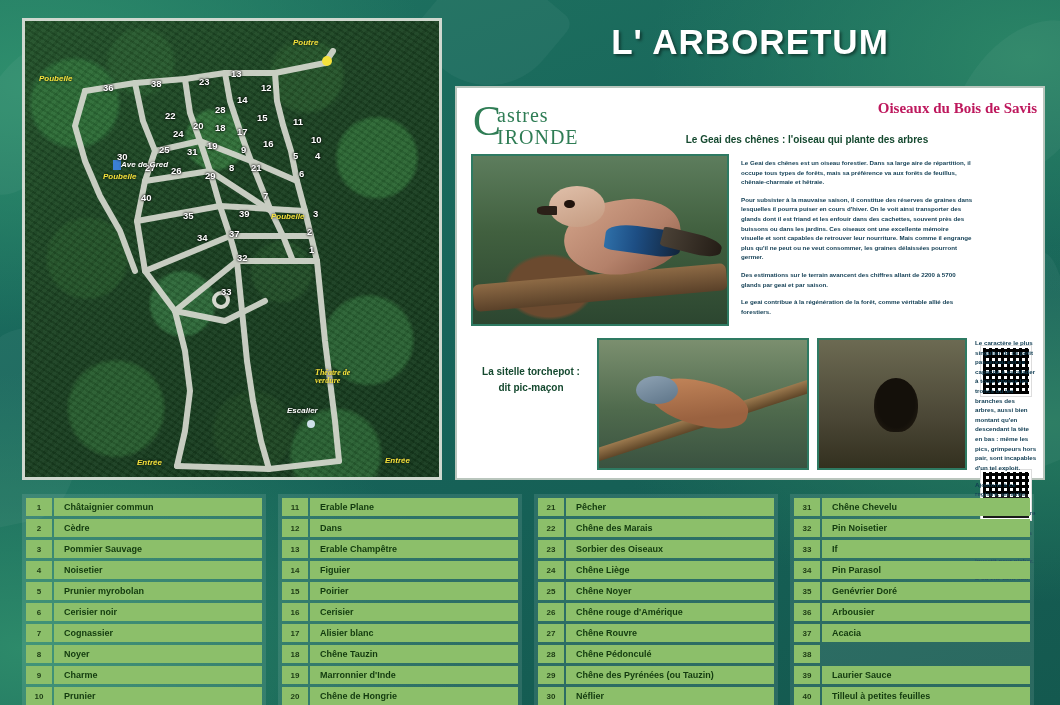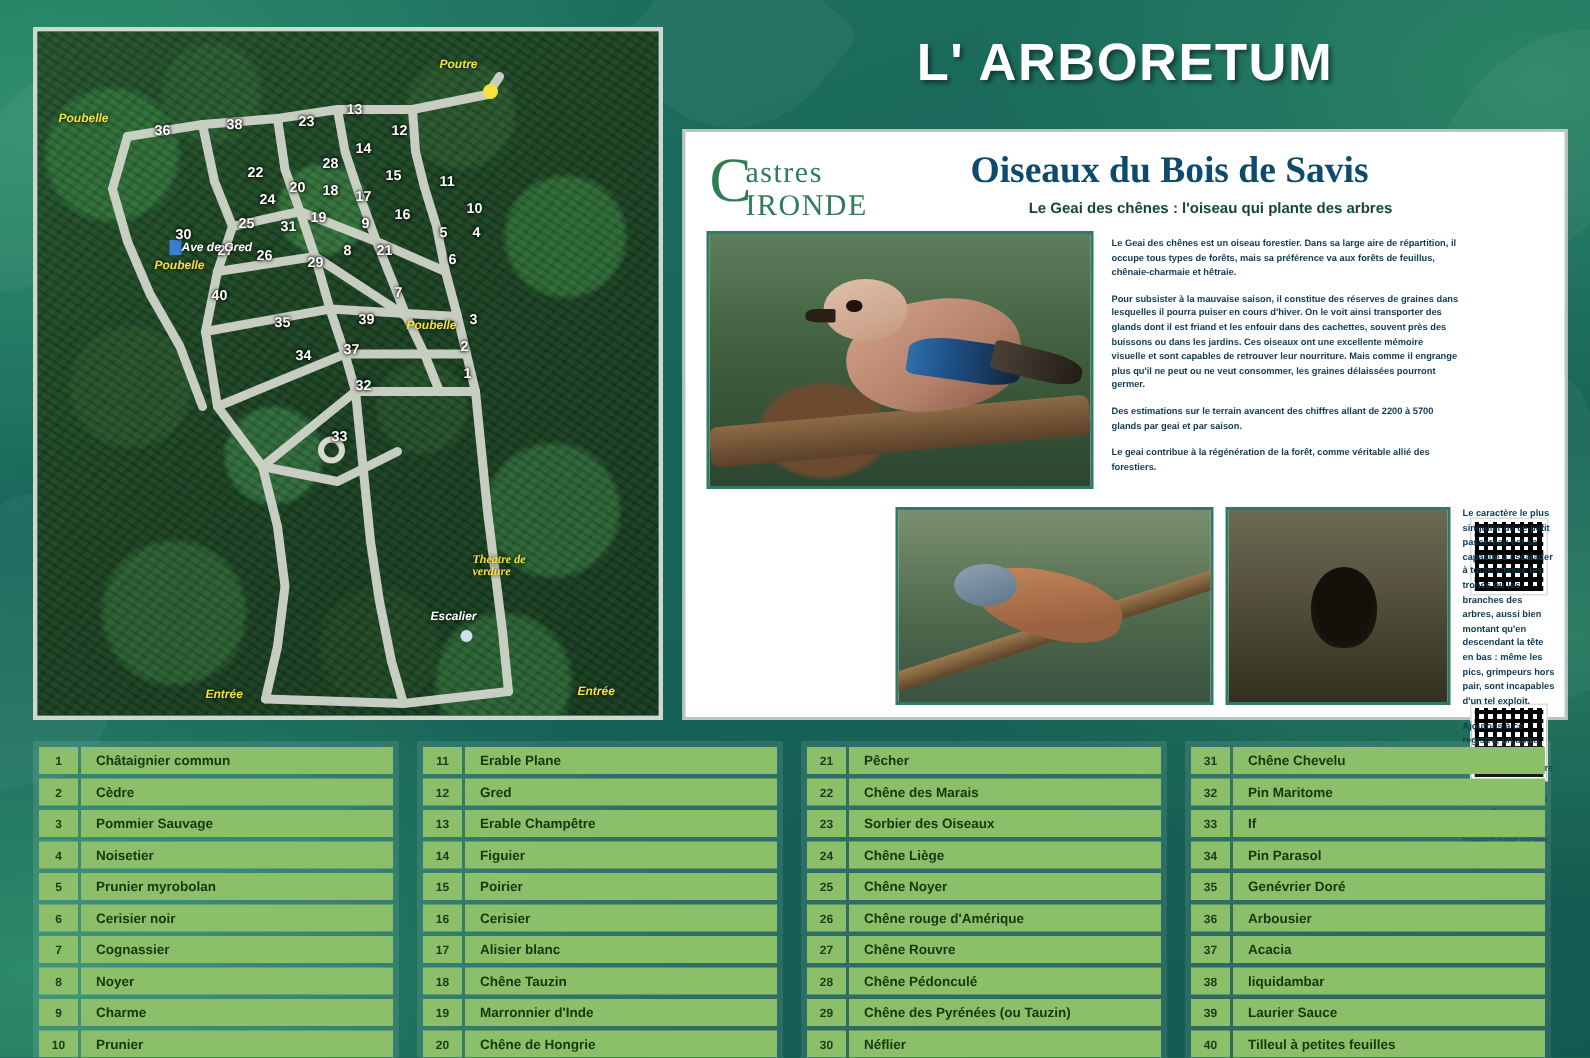--- a/index.html
+++ b/index.html
@@ -163,25 +163,25 @@
     position: absolute;
     left: 18px; top: 58px;
     font-size: 6.5px;
     color: #3d7f5e;
   }
   .info-title {
     position: absolute;
     left: 190px;
     top: 12px;
     width: 390px;
-    text-align: left;
+    text-align: right;
     font-family: "Liberation Serif", serif;
-    font-size: 25px;
-    font-weight: bold;
-    color: #0c4a6e;
+    font-size: 15px;
+    font-weight: bold;
+    color: #be185d;
   }
   .subtitle-geai {
     position: absolute;
     left: 120px;
     top: 46px;
     width: 460px;
     text-align: center;
     font-size: 10px;
     font-weight: bold;
     color: #15492f;
@@ -519,20 +519,22 @@
     <div class="photo photo-sitelle">
       <div class="sit-branch"></div>
       <div class="sit-body"></div>
       <div class="sit-head"></div>
     </div>
 
     <div class="photo photo-hole">
       <div class="hole"></div>
     </div>
 
+    <div class="sitelle-title" style="white-space:pre-line">La sitelle torchepot :
+dit pic-maçon</div>
     <div class="sitelle-desc" id="sitelle-text" style="left:518px;top:250px;width:62px">
         <p>Le caractère le plus singulier de ce petit passereau est sa capacité à escalader à toute vitesse les troncs ou les branches des arbres, aussi bien montant qu'en descendant la tête en bas : même les pics, grimpeurs hors pair, sont incapables d'un tel exploit.</p>
         <p>Ajoutons à ce registre, un autre comportement unique en son genre : elle « maçonne » l'entrée des cavités naturelles, trop grandes, qu'elle investit pour nicher.</p>
         <p>D'où elle tient  son nom de torchepot.</p>
       </div>
   </div>
 
   <div class="legend" id="legend">
       <div class="legend-col">
         <div class="legend-row">
@@ -576,21 +578,21 @@
           <div class="legend-name">Prunier</div>
         </div>
       </div>
       <div class="legend-col">
         <div class="legend-row">
           <div class="legend-num">11</div>
           <div class="legend-name">Erable Plane</div>
         </div>
         <div class="legend-row">
           <div class="legend-num">12</div>
-          <div class="legend-name">Gred</div>
+          <div class="legend-name">Dans</div>
         </div>
         <div class="legend-row">
           <div class="legend-num">13</div>
           <div class="legend-name">Erable Champêtre</div>
         </div>
         <div class="legend-row">
           <div class="legend-num">14</div>
           <div class="legend-name">Figuier</div>
         </div>
         <div class="legend-row">
@@ -660,21 +662,21 @@
           <div class="legend-name">Néflier</div>
         </div>
       </div>
       <div class="legend-col">
         <div class="legend-row">
           <div class="legend-num">31</div>
           <div class="legend-name">Chêne Chevelu</div>
         </div>
         <div class="legend-row">
           <div class="legend-num">32</div>
-          <div class="legend-name">Pin Maritome</div>
+          <div class="legend-name">Pin Noisetier</div>
         </div>
         <div class="legend-row">
           <div class="legend-num">33</div>
           <div class="legend-name">If</div>
         </div>
         <div class="legend-row">
           <div class="legend-num">34</div>
           <div class="legend-name">Pin Parasol</div>
         </div>
         <div class="legend-row">
@@ -684,21 +686,20 @@
         <div class="legend-row">
           <div class="legend-num">36</div>
           <div class="legend-name">Arbousier</div>
         </div>
         <div class="legend-row">
           <div class="legend-num">37</div>
           <div class="legend-name">Acacia</div>
         </div>
         <div class="legend-row">
           <div class="legend-num">38</div>
-          <div class="legend-name">liquidambar</div>
         </div>
         <div class="legend-row">
           <div class="legend-num">39</div>
           <div class="legend-name">Laurier Sauce</div>
         </div>
         <div class="legend-row">
           <div class="legend-num">40</div>
           <div class="legend-name">Tilleul à petites feuilles</div>
         </div>
       </div>

